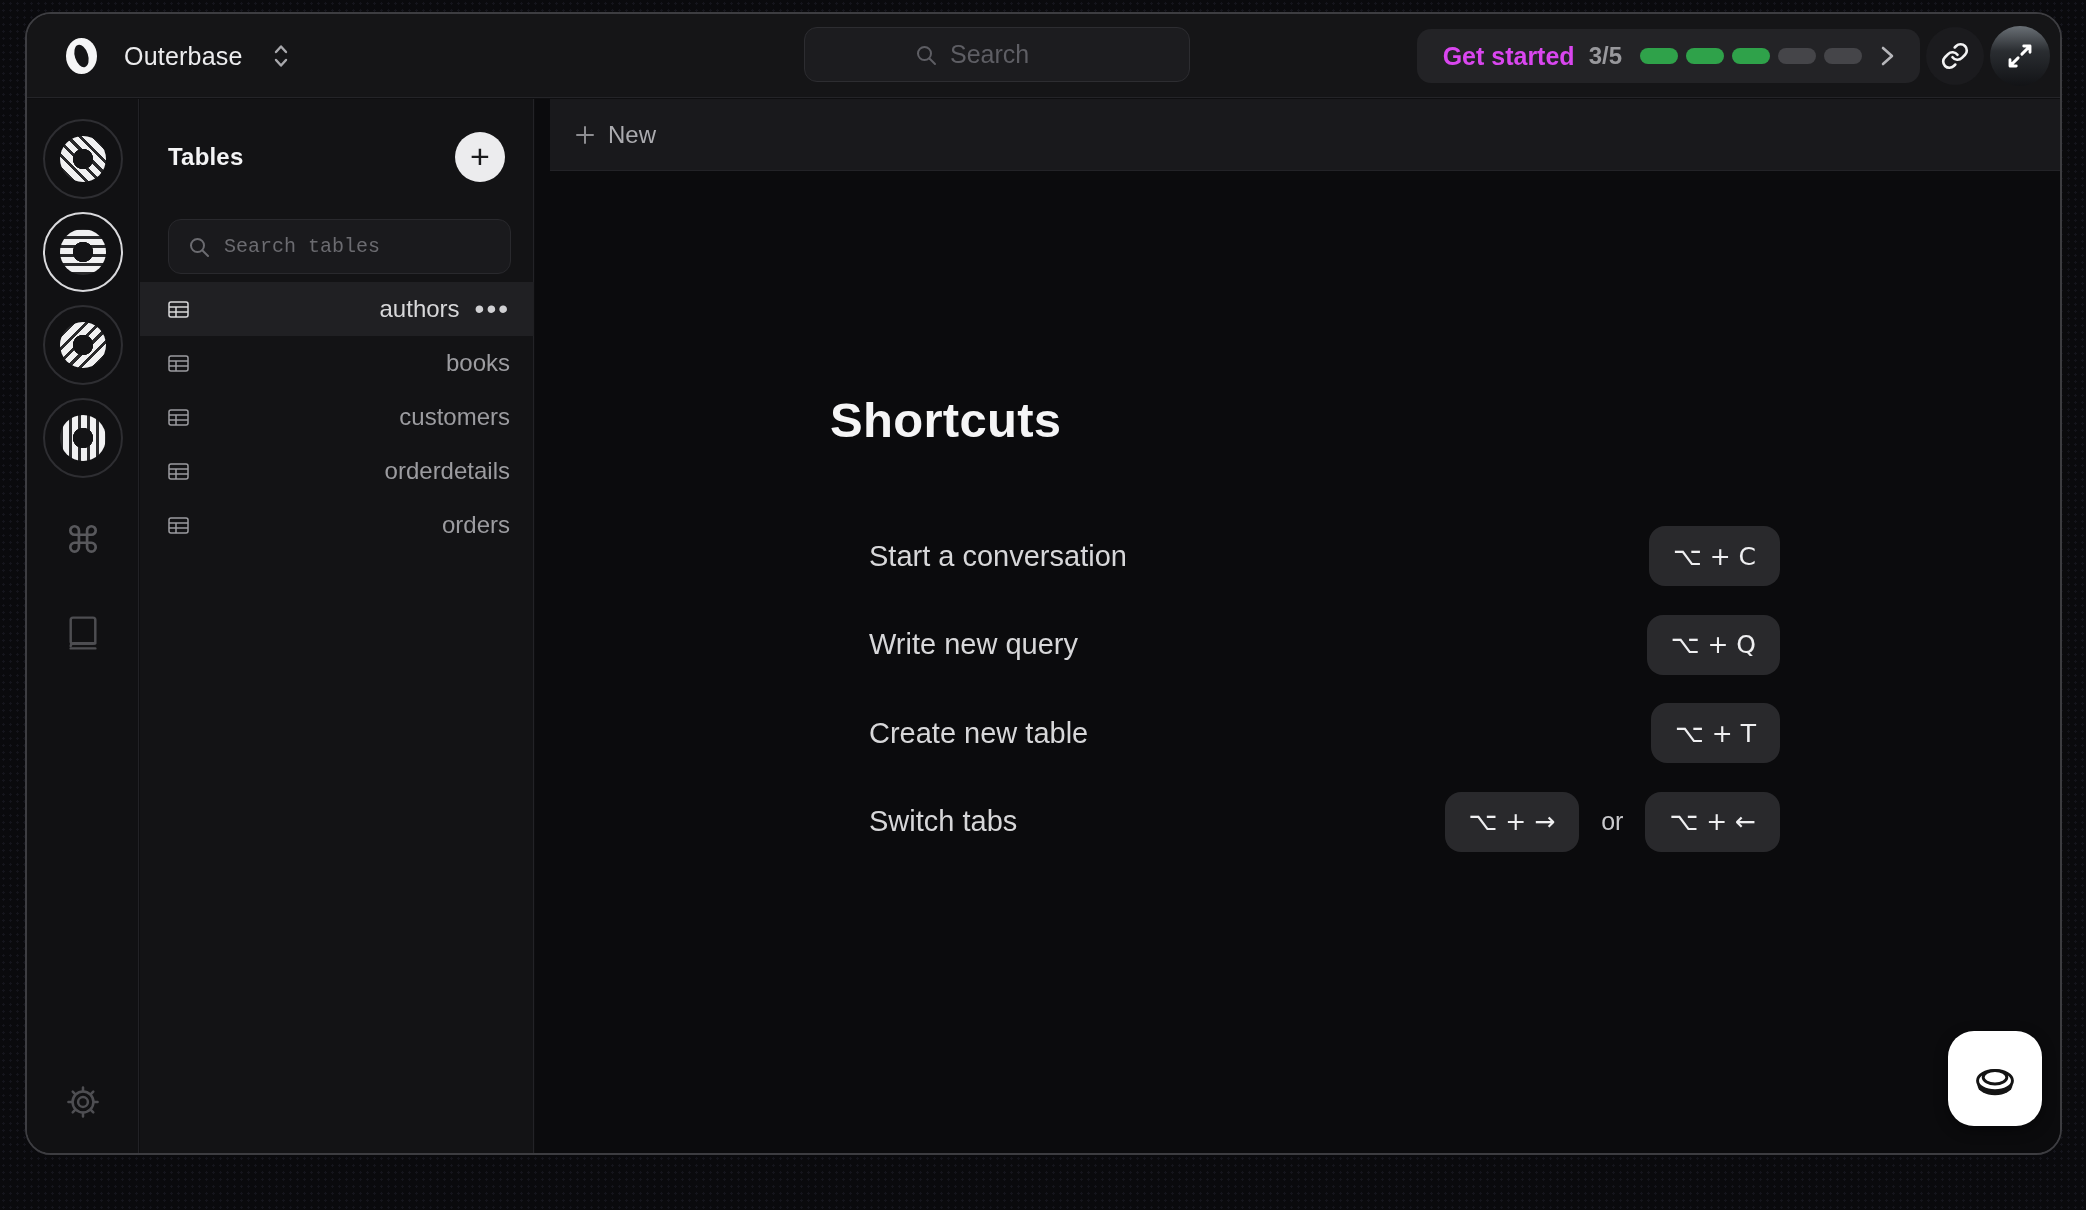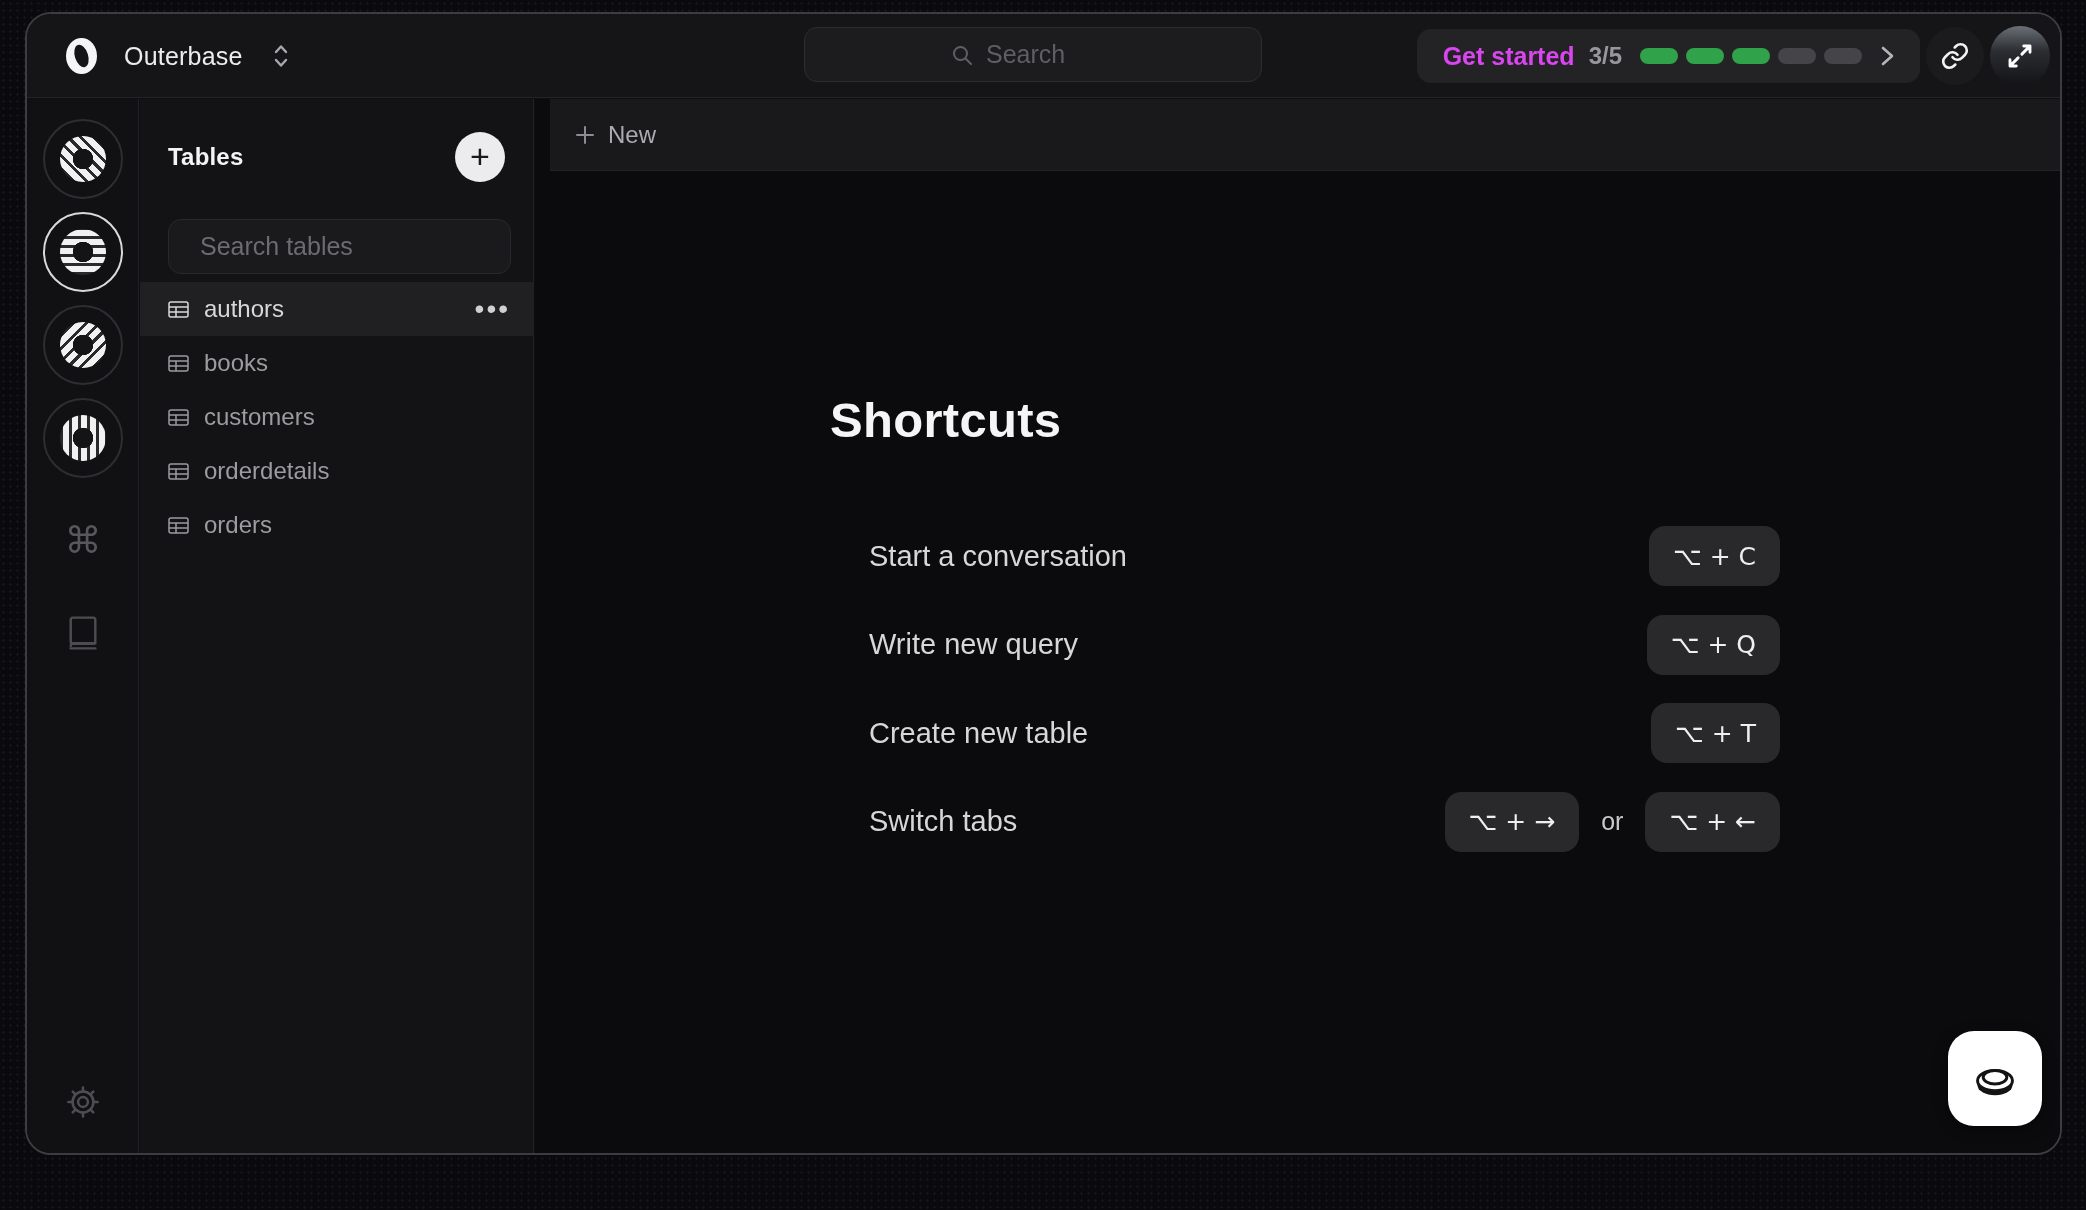--- a/index.html
+++ b/index.html
@@ -19,21 +19,21 @@
     position:absolute; left:25px; top:12px; width:2037px; height:1143px;
     border:2px solid #3d3d41; border-radius:26px; background:#0e0e10; overflow:hidden;
   }
 
   
   .topbar { position:absolute; left:0; top:0; right:0; height:84px;
     background:#151517; border-bottom:1px solid #242428; }
   .brand { position:absolute; left:38px; top:0; height:84px; display:flex; align-items:center; gap:26px; }
   .ws-name { color:#ececee; font-size:25px; font-weight:500; letter-spacing:0.2px; }
   .ws-switch { display:flex; align-items:center; margin-left:2px; cursor:pointer; }
-  .top-search { position:absolute; left:777px; top:13px; width:458px; height:55px;
+  .top-search { position:absolute; left:777px; top:13px; width:386px; height:55px;
     background:#1c1c1f; border:1px solid #2d2d31; border-radius:13px;
     display:flex; align-items:center; justify-content:center; gap:12px; }
   .top-search input { background:transparent; border:none; outline:none; width:130px;
     color:#cfcfd2; font-size:25px; font-family:"Liberation Sans",sans-serif; }
   .top-search input::placeholder { color:#5e5e64; }
   .right-cluster { position:absolute; right:10px; top:0; height:84px; display:flex; align-items:center; gap:6px; }
   .get-started { height:54px; background:#232326; border-radius:14px; display:flex; align-items:center;
     gap:14px; padding:0 22px 0 26px; cursor:pointer; }
   .gs-label { color:#d946ef; font-size:25px; font-weight:700; }
   .gs-progress-label { color:#98989c; font-size:24px;font-weight:bold; }
@@ -69,23 +69,23 @@
   .tp-header { position:absolute; left:28px; right:28px; top:32px; height:52px;
     display:flex; align-items:center; justify-content:space-between; }
   .tp-title { color:#f4f4f5; font-size:24px; font-weight:700; letter-spacing:0.2px;text-align:center; }
   .tp-add { width:50px; height:50px; border-radius:50%; background:#ececee; color:#19191b;
     font-size:34px; font-weight:400; display:flex; align-items:center; justify-content:center;
     cursor:pointer; line-height:1; padding-bottom:3px; }
   .tp-search { position:absolute; left:28px; top:120px; width:343px; height:55px;
     background:#1a1a1d; border:1px solid #29292d; border-radius:13px;
     display:flex; align-items:center; gap:13px; padding:0 18px; }
   .tp-search input { background:transparent; border:none; outline:none; flex:1;
-    color:#cfcfd2; font-size:25px; font-family:Liberation Sans, sans-serif; }
+    color:#cfcfd2; font-size:20px; font-family:Liberation Mono, monospace; }
   .tp-search input::placeholder { color:#6b6b70; }
-  .tables-list { position:absolute; left:0; top:183px; width:394px; }
+  .tables-list { position:absolute; left:0; top:183px; width:394px;text-align:right; }
   .table-row { height:54px; display:flex; align-items:center; gap:15px; padding:0 24px 0 28px;
     color:#9c9ca0; font-size:24px; cursor:pointer; }
   .table-row.selected { background:#202023; color:#d8d8da; }
   .table-row .t-icon { display:flex; align-items:center; }
   .table-row .t-label { flex:1; }
   .row-menu { color:#d0d0d3; font-size:28px; letter-spacing:2px; line-height:0; cursor:pointer; }
 
   
   .main { position:absolute; left:508px; top:0; right:0; bottom:0; background:#0b0b0d; }
   .tabstrip { position:absolute; left:15px; top:0; right:0; height:72px; background:#19191c;

